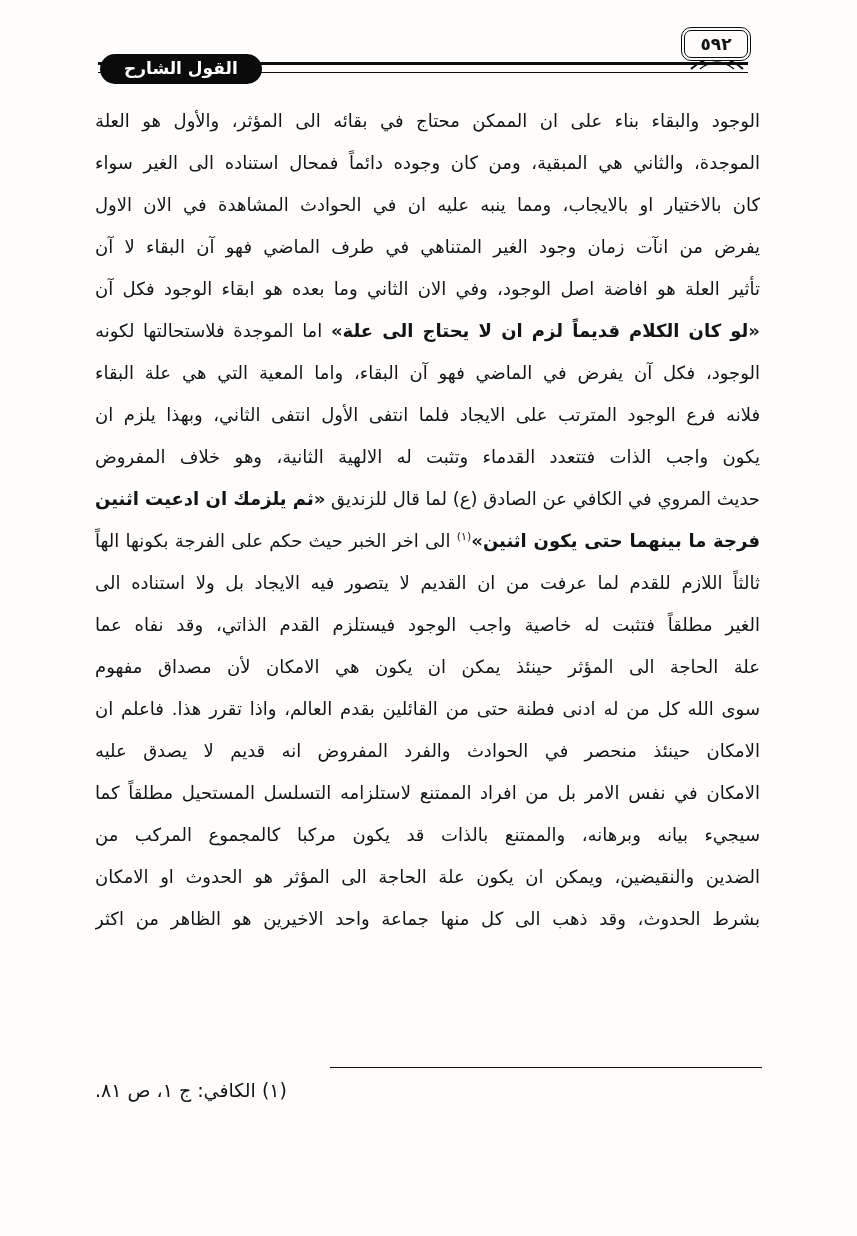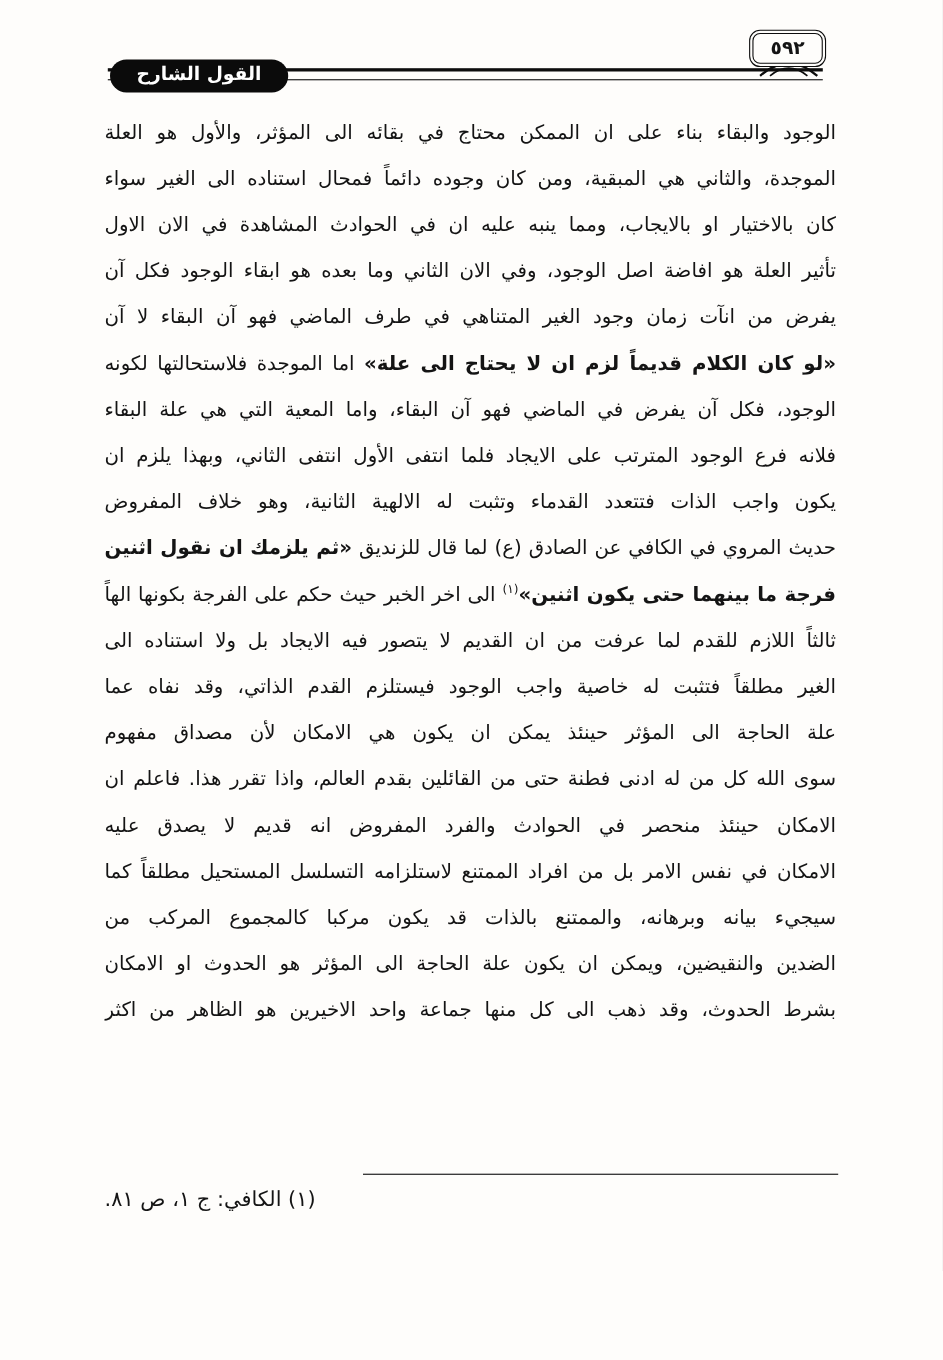--- a/index.html
+++ b/index.html
@@ -127,27 +127,27 @@
     <svg width="56" height="18" viewBox="0 0 56 18" xmlns="http://www.w3.org/2000/svg">
       <path d="M2 17 Q28 -6 54 17" fill="none" stroke="#0d0d0d" stroke-width="2"></path>
       <path d="M11 17 Q28 3 45 17" fill="none" stroke="#0d0d0d" stroke-width="1.5"></path>
     </svg>
   </span>
 
   <div class="body-text">
       <div class="line"><span>الوجود والبقاء بناء على ان الممكن محتاج في بقائه الى المؤثر، والأول هو العلة</span></div>
       <div class="line"><span>الموجدة، والثاني هي المبقية، ومن كان وجوده دائماً فمحال استناده الى الغير سواء</span></div>
       <div class="line"><span>كان بالاختيار او بالايجاب، ومما ينبه عليه ان في الحوادث المشاهدة في الان الاول</span></div>
+      <div class="line"><span>يفرض من انآت زمان وجود الغير المتناهي في طرف الماضي فهو آن البقاء لا آن</span></div>
       <div class="line"><span>تأثير العلة هو افاضة اصل الوجود، وفي الان الثاني وما بعده هو ابقاء الوجود فكل آن</span></div>
-      <div class="line"><span>يفرض من انآت زمان وجود الغير المتناهي في طرف الماضي فهو آن البقاء لا آن</span></div>
       <div class="line"><span class="bold">«لو كان الكلام قديماً لزم ان لا يحتاج الى علة»</span><span> اما الموجدة فلاستحالتها لكونه دائمي</span></div>
       <div class="line"><span>الوجود، فكل آن يفرض في الماضي فهو آن البقاء، واما المعية التي هي علة البقاء</span></div>
       <div class="line"><span>فلانه فرع الوجود المترتب على الايجاد فلما انتفى الأول انتفى الثاني، وبهذا يلزم ان</span></div>
       <div class="line"><span>يكون واجب الذات فتتعدد القدماء وتثبت له الالهية الثانية، وهو خلاف المفروض</span></div>
-      <div class="line"><span>حديث المروي في الكافي عن الصادق (ع) لما قال للزنديق </span><span class="bold">«ثم يلزمك ان نقول اثنين</span></div>
+      <div class="line"><span>حديث المروي في الكافي عن الصادق (ع) لما قال للزنديق </span><span class="bold">«ثم يلزمك ان ادعيت اثنين</span></div>
       <div class="line"><span class="bold">فرجة ما بينهما حتى يكون اثنين»</span><sup>(١)</sup><span> الى اخر الخبر حيث حكم على الفرجة بكونها الهاً</span></div>
       <div class="line"><span>ثالثاً اللازم للقدم لما عرفت من ان القديم لا يتصور فيه الايجاد بل ولا استناده الى</span></div>
       <div class="line"><span>الغير مطلقاً فتثبت له خاصية واجب الوجود فيستلزم القدم الذاتي، وقد نفاه عما</span></div>
       <div class="line"><span>علة الحاجة الى المؤثر حينئذ يمكن ان يكون هي الامكان لأن مصداق مفهوم</span></div>
       <div class="line"><span>سوى الله كل من له ادنى فطنة حتى من القائلين بقدم العالم، واذا تقرر هذا. فاعلم ان</span></div>
       <div class="line"><span>الامكان حينئذ منحصر في الحوادث والفرد المفروض انه قديم لا يصدق عليه</span></div>
       <div class="line"><span>الامكان في نفس الامر بل من افراد الممتنع لاستلزامه التسلسل المستحيل مطلقاً كما</span></div>
       <div class="line"><span>سيجيء بيانه وبرهانه، والممتنع بالذات قد يكون مركبا كالمجموع المركب من</span></div>
       <div class="line"><span>الضدين والنقيضين، ويمكن ان يكون علة الحاجة الى المؤثر هو الحدوث او الامكان</span></div>
       <div class="line"><span>بشرط الحدوث، وقد ذهب الى كل منها جماعة واحد الاخيرين هو الظاهر من اكثر</span></div>

